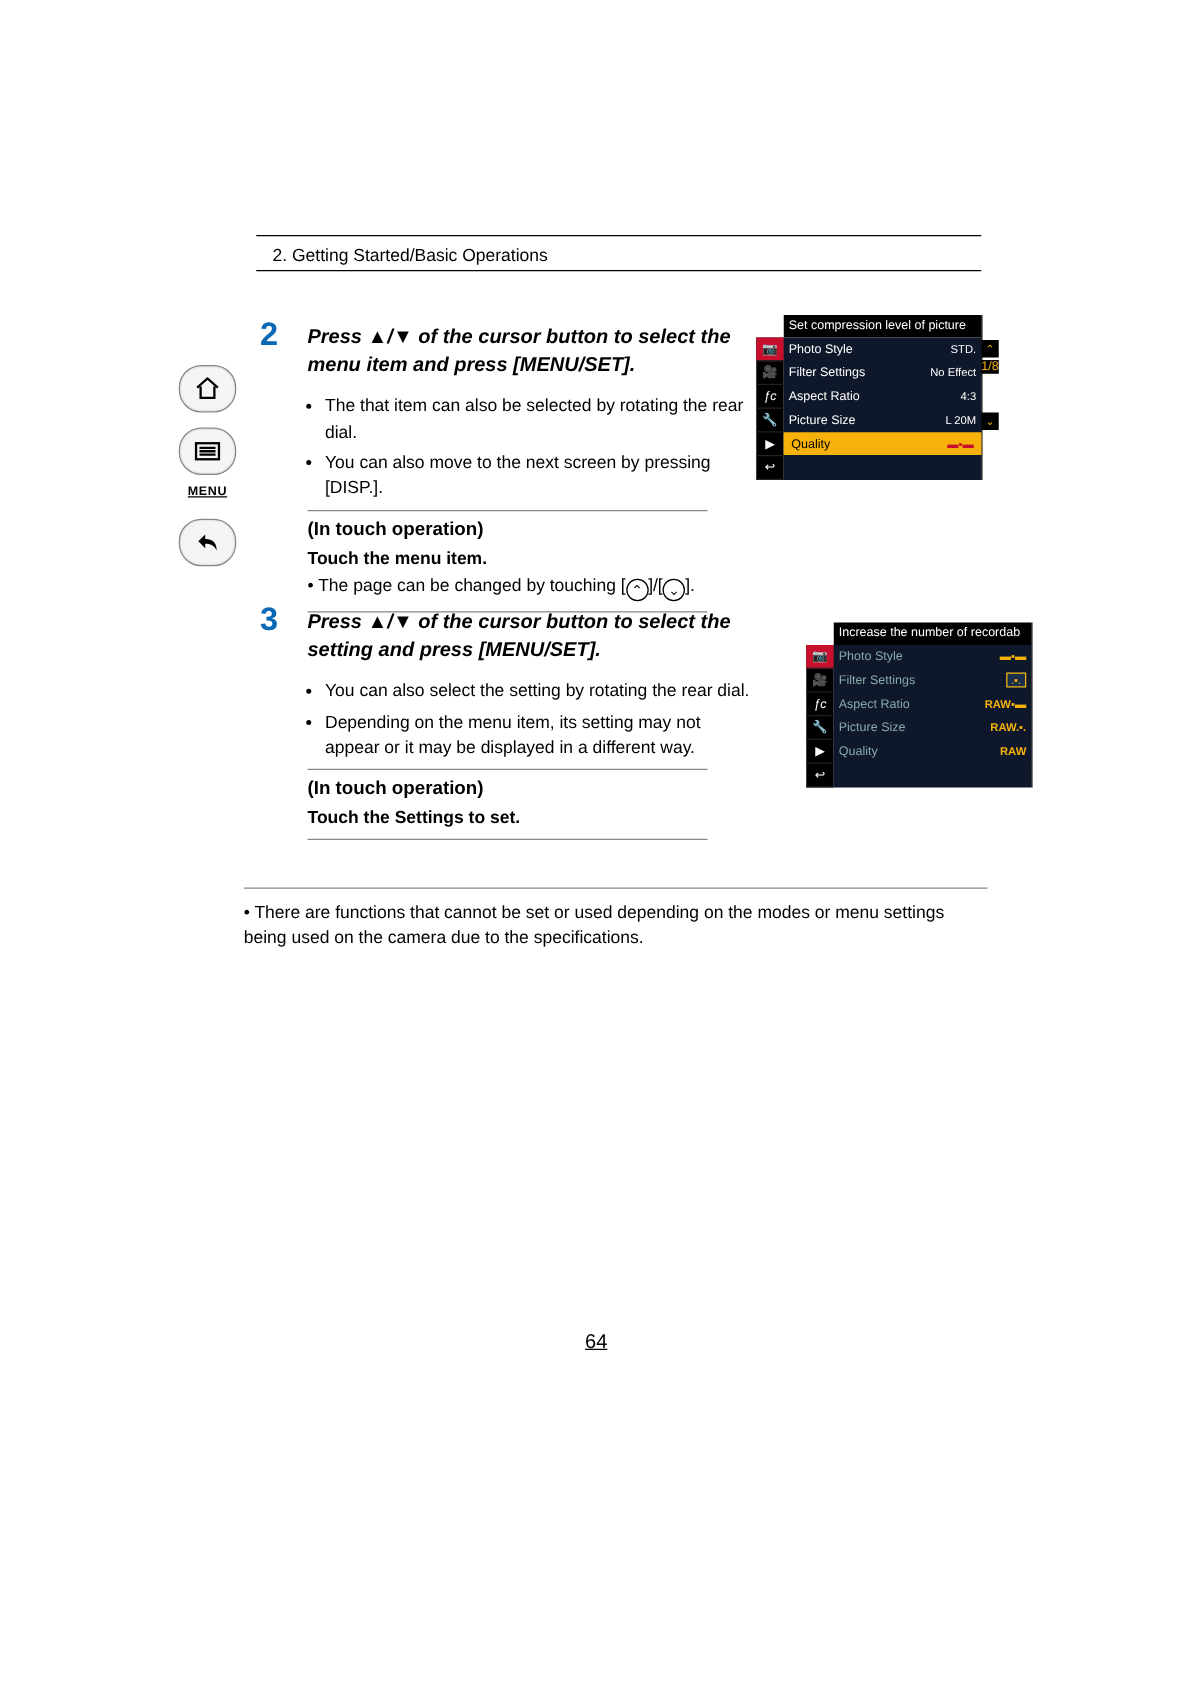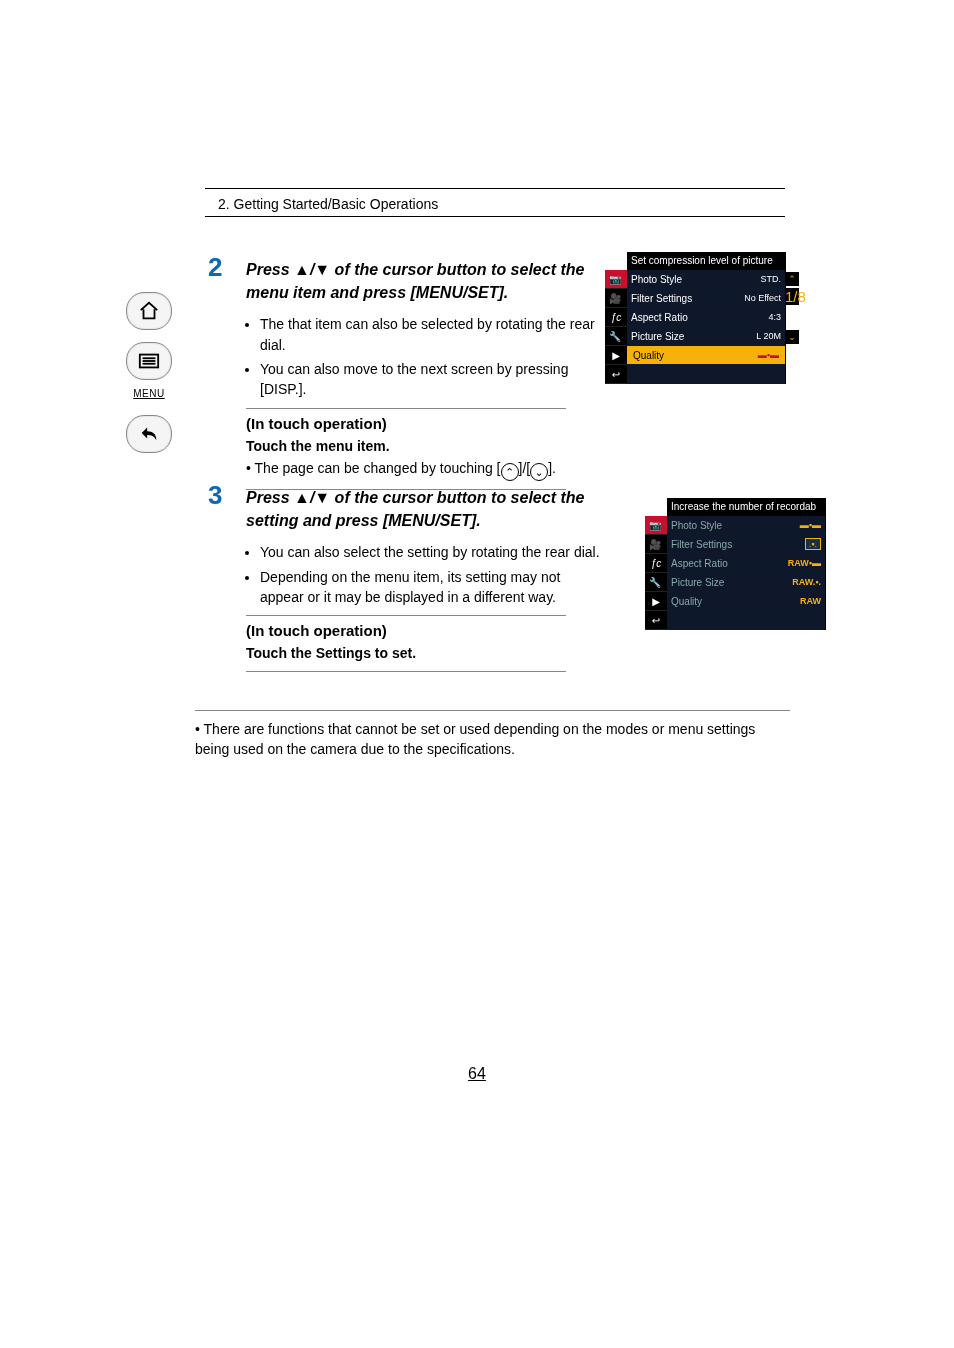--- a/index.html
+++ b/index.html
@@ -33,27 +33,28 @@
     position: absolute;
     left: 205px;
     top: 216px;
     width: 580px;
     border-top: 1px solid #000;
   }
 
   
   .sidebar {
     position: absolute;
-    left: 124px;
+    left: 141px;
     top: 292px;
     width: 50px;
     display: flex;
     flex-direction: column;
     align-items: center;
     gap: 12px;
+    font-weight: bold;
   }
   .nav-pill {
     width: 44px;
     height: 36px;
     border-radius: 18px;
     border: 1px solid #888;
     background: #f5f5f5;
     display: flex;
     align-items: center;
     justify-content: center;
@@ -214,21 +215,21 @@
   .cm-val.box {
     border:1.5px solid #f6b20a;
     padding:0 3px;
     color:#f6b20a;
     background:#1a2f4a;
   }
   .cm-val.raw { color:#f6b20a; font-weight:bold; }
   .cm-page {
     position:absolute;
     right:-14px; top:36px;
-    font-size:15px; color:#f6b20a;
+    font-size:10px; color:#f6b20a;
     background:#000;
     width:14px; text-align:center;
   }
   .cm-arrow {
     position:absolute;
     right:-14px;
     width:14px; height:14px;
     background:#000;
     color:#f6b20a;
     font-size:9px;

